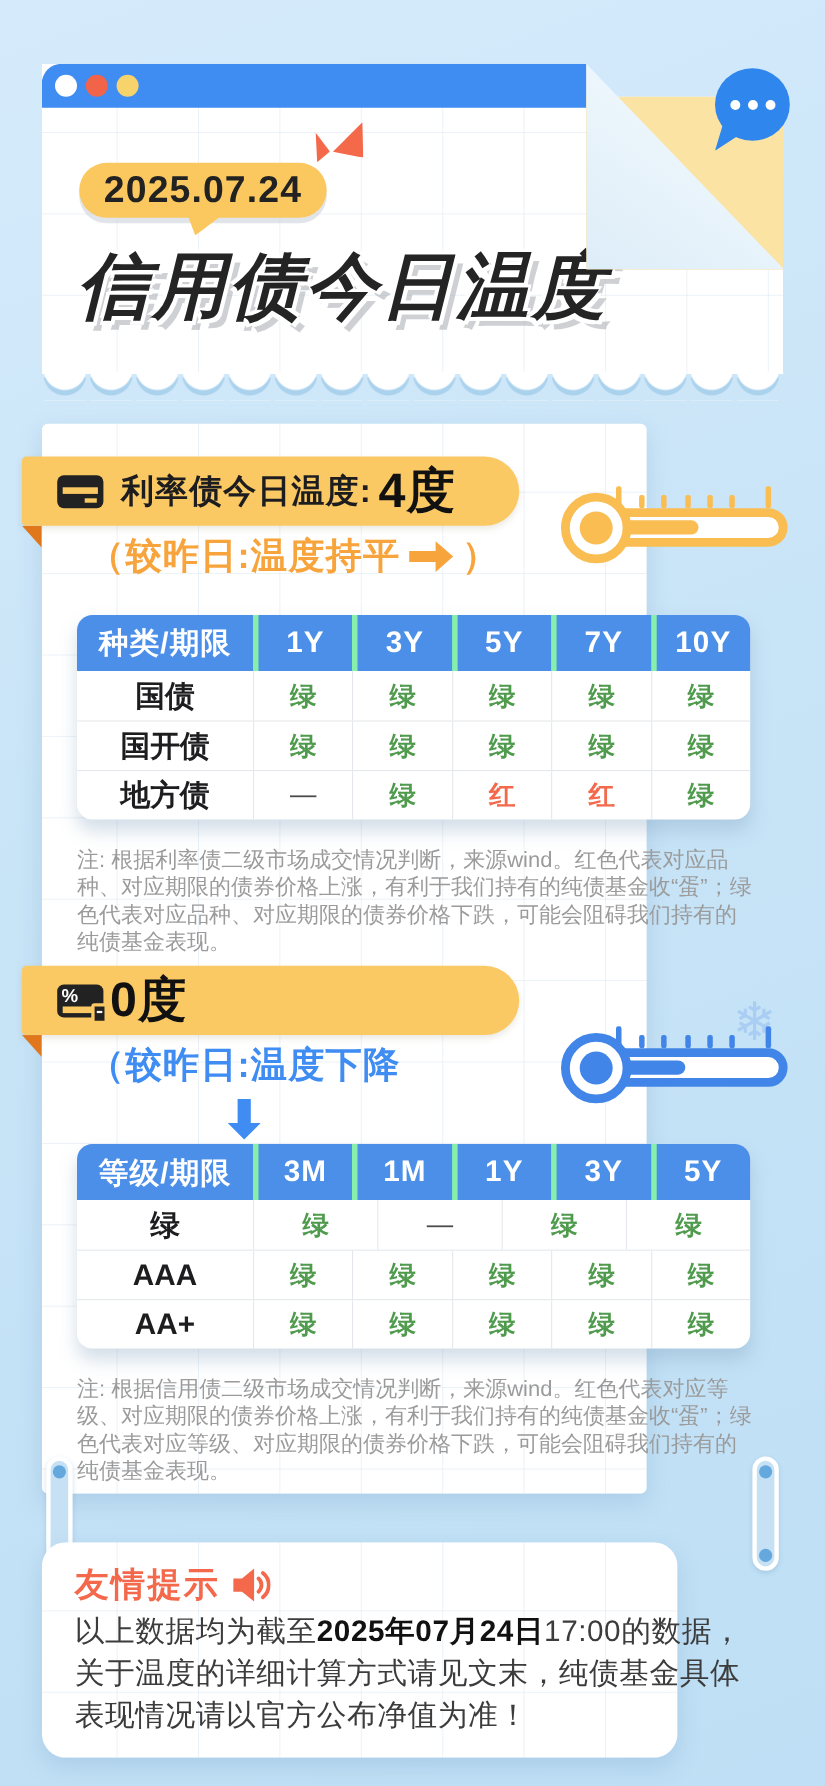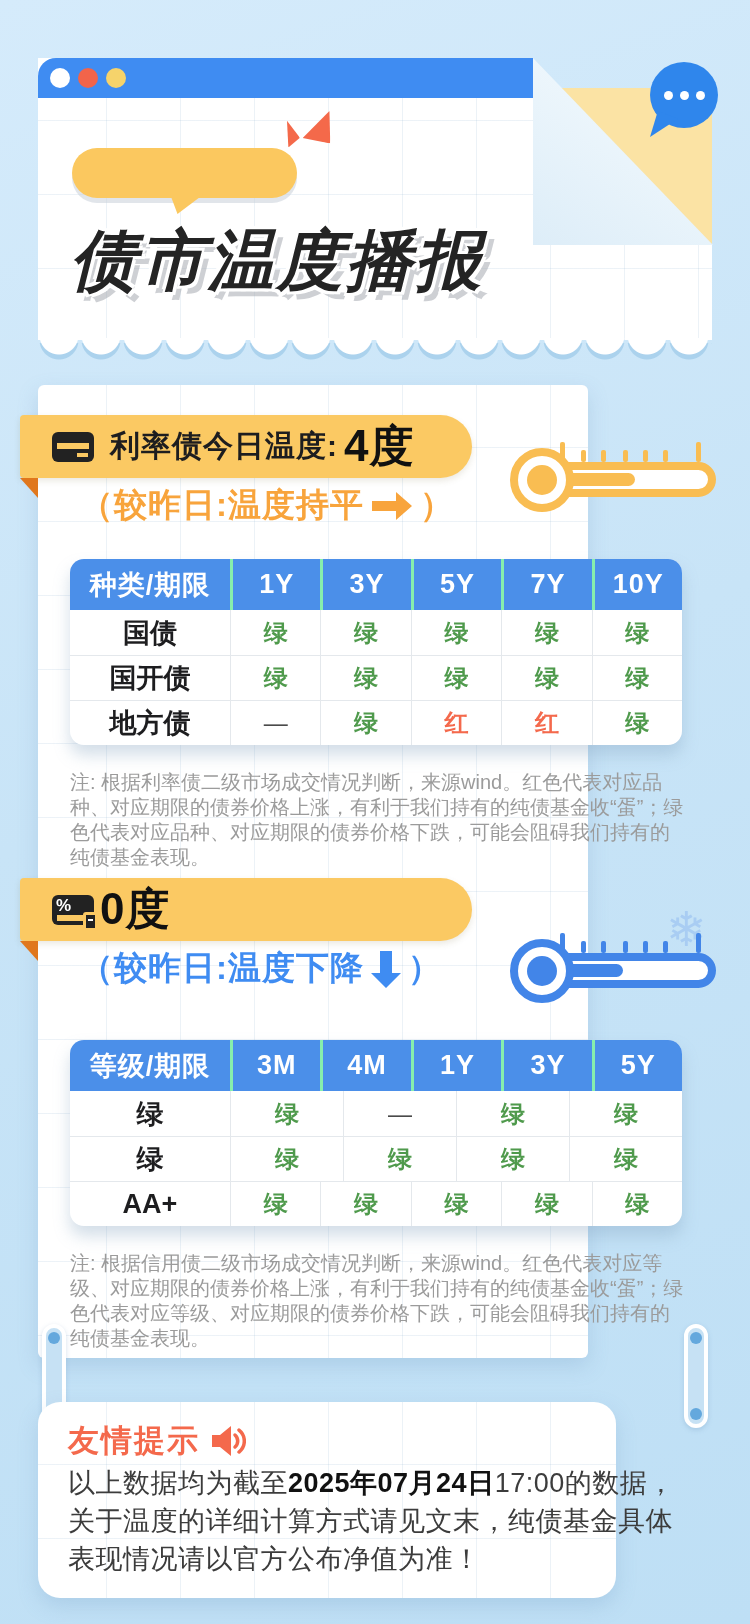--- a/index.html
+++ b/index.html
@@ -72,21 +72,21 @@
   .icon-card .stripe { position:absolute; left:5px; right:5px; top:11px; height:6px; background:#fbc963; }
   .icon-card .chip { position:absolute; right:6px; bottom:5px; width:11px; height:4px; background:#fbc963; }
   .icon-card .pct { position:absolute; left:4px; top:1px; color:#fff; font-size:17px; font-weight:900; }
   .icon-card .doc { position:absolute; right:-4px; bottom:-6px; width:15px; height:19px; background:#222;
     border:3px solid #fbc963; border-radius:3px; }
   .icon-card .doc i { position:absolute; left:2px; right:2px; top:4px; height:2px; background:#fff; display:block; }
 
   .caption { position:absolute; left:42px; font-size:33px; font-weight:900; letter-spacing:1px;
     display:flex; align-items:center; gap:6px;text-align:right; }
   .caption.orange { color:#f8a43c; }
-  .caption.blue { color:#3f8cf2; }
+  .caption.blue { color:#3f8cf2;flex-direction:column; }
   .caption svg { flex:0 0 auto; }
 
   
   .thermo { position:absolute; left:432px; width:250px; height:80px; }
   .thermo .tube { position:absolute; left:60px; top:20px; width:186px; height:35px; background:#fff;
     border:8px solid var(--tc); border-radius:18px; z-index:1; }
   .thermo .mercury { position:absolute; left:66px; top:31px; height:13px; background:var(--tc);
     border-radius:7px; z-index:2; }
   .thermo .bulb { position:absolute; left:40px; top:6px; width:64px; height:64px; background:#fff;
     border:8px solid var(--tc); border-radius:50%; z-index:3; }
@@ -97,21 +97,21 @@
   .thermo.blue { --tc:#4285e8; }
   .thermo-rate .mercury { width:99px; }
   .thermo-credit .mercury { width:87px; }
   .snowflake { position:absolute; left:628px; top:516px; font-size:48px; color:#a9cdf3; font-weight:700; }
 
   
   .dtable { position:absolute; left:32px; width:612px; background:#fff; border-radius:14px;
     box-shadow:0 10px 16px rgba(130,160,190,.35); }
   .thead { display:flex; height:51px; background:#4b8fe9; border-radius:14px 14px 0 0; overflow:hidden; }
   .th { flex:1; display:flex; align-items:center; justify-content:center; color:#fff;
-    font-size:27px; font-weight:900; border-left:3px solid #86efac; letter-spacing:1px; }
+    font-size:27px; font-weight:900; border-left:5px solid #86efac; letter-spacing:1px; }
   .th:first-child { flex:0 0 160px; border-left:none; }
   .tr { display:flex; height:45px; border-top:1px solid #e4e8ec; }
   .tr:first-child { border-top:none; }
   .td { flex:1; display:flex; align-items:center; justify-content:center;
     font-size:24px; font-weight:700; border-left:1px solid #e4e8ec; }
   .td:first-child { flex:0 0 160px; border-left:none; font-size:27px; font-weight:900; color:#1d1d1f; }
   .c-green { color:#4f9a4c; } .c-red { color:#f4694c; } .c-dash { color:#4a4a4a; font-weight:400; }
 
   .note { position:absolute; left:32px; width:618px; font-size:20px; line-height:25px; color:#9b9b9b; }
 
@@ -137,23 +137,24 @@
 
   <div class="header-body gridbg">
     <div class="browser-bar">
       <span class="dot" style="background:#ffffff"></span>
       <span class="dot" style="background:#f2644a"></span>
       <span class="dot" style="background:#f6d36b"></span>
     </div>
     <span class="spark-a"></span>
     <span class="spark-b"></span>
     <div class="date-badge">
+      <span>2025.07.24</span>
       <span class="date-tail"></span>
     </div>
-    <div class="main-title">债市温度播报</div>
+    <div class="main-title">信用债今日温度</div>
   </div>
   <div class="corner-yellow"></div>
   <div class="corner-fold"></div>
   <div class="chat-bubble" style="position:absolute; left:650px; top:62px;">
     <span class="bdot"></span>
     <span class="bdot"></span>
     <span class="bdot"></span>
     <span class="chat-tail"></span>
   </div>
   <div class="scallop-row scallop-shadow"></div>
@@ -267,34 +268,35 @@
       <div class="mercury"></div>
       <div class="bulb">
           <i></i>
         </div>
     </div>
 
     <div class="dtable" style="top:655px">
       <div class="thead">
           <div class="th">等级/期限</div>
           <div class="th">3M</div>
-          <div class="th">4M</div>
+          <div class="th">1M</div>
           <div class="th">1Y</div>
           <div class="th">3Y</div>
           <div class="th">5Y</div>
         </div>
       <div>
           <div class="tr">
             <div class="td c-green">绿</div>
             <div class="td c-green">绿</div>
             <div class="td c-dash">—</div>
             <div class="td c-green">绿</div>
             <div class="td c-green">绿</div>
           </div>
           <div class="tr">
+            <div class="td">AAA</div>
             <div class="td c-green">绿</div>
             <div class="td c-green">绿</div>
             <div class="td c-green">绿</div>
             <div class="td c-green">绿</div>
             <div class="td c-green">绿</div>
           </div>
           <div class="tr">
             <div class="td">AA+</div>
             <div class="td c-green">绿</div>
             <div class="td c-green">绿</div>

